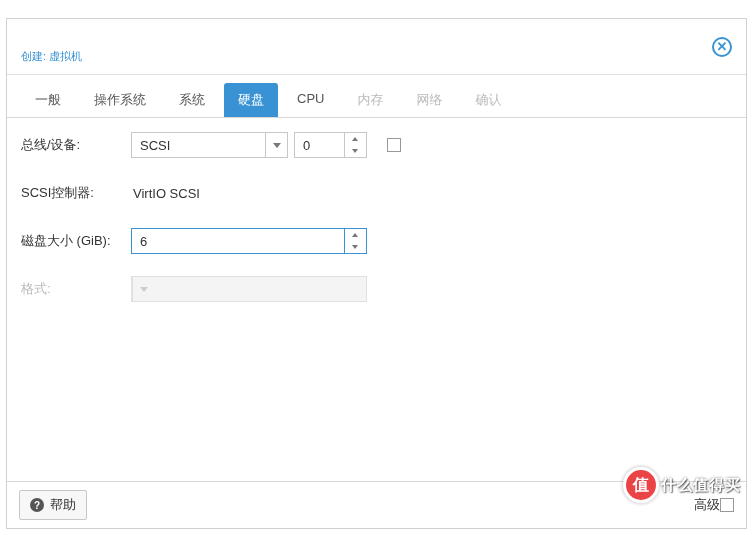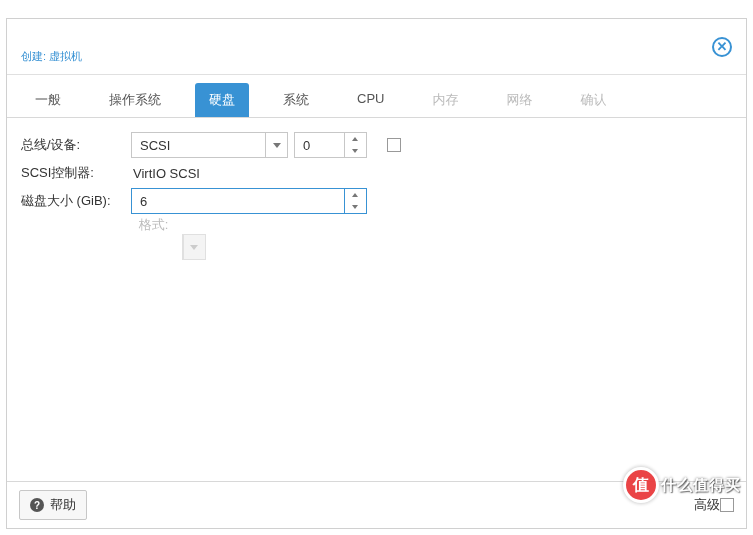--- a/index.html
+++ b/index.html
@@ -45,21 +45,21 @@
       justify-content: center;
       cursor: pointer;
       color: #3892d4;
       font-size: 13px;
       font-weight: bold;
     }
     .tabs {
       display: flex;
       padding: 8px 14px 0 14px;
       border-bottom: 1px solid #d8d8d8;
-      gap: 20px;
+      gap: 5px;
     }
     .tab {
       padding: 8px 14px;
       color: #555;
       cursor: pointer;
       border-radius: 3px 3px 0 0;
     }
     .tab.active {
       background: #3892d4;
       color: #fff;
@@ -72,24 +72,24 @@
       padding: 14px;
       display: flex;
       gap: 20px;
     }
     .col {
       width: 50%;
     }
     .row {
       display: flex;
       align-items: center;
-      margin-bottom: 2px;
+      margin-bottom: 22px;
       min-height: 26px;
     }
-    .row.disabled { color: #bbb; flex-direction: column; }
+    .row.disabled { color: #bbb; }
     .lbl {
       width: 110px;
       flex-shrink: 0;
       font-size: 13px;
     }
     .val { flex: 1; }
     .combo {
       display: flex;
       align-items: center;
       border: 1px solid #c7c7c7;
@@ -229,22 +229,22 @@
   <div class="header">
     <span class="header-title">创建: 虚拟机</span>
     <div class="close-btn">
       <span>✕</span>
     </div>
   </div>
 
   <div class="tabs">
     <div class="tab">一般</div>
     <div class="tab">操作系统</div>
+    <div class="tab">系统</div>
     <div class="tab active">硬盘</div>
-    <div class="tab">系统</div>
     <div class="tab">CPU</div>
     <div class="tab disabled">内存</div>
     <div class="tab disabled">网络</div>
     <div class="tab disabled">确认</div>
   </div>
 
   <div class="body">
     <div class="col">
 
       <div class="row">

